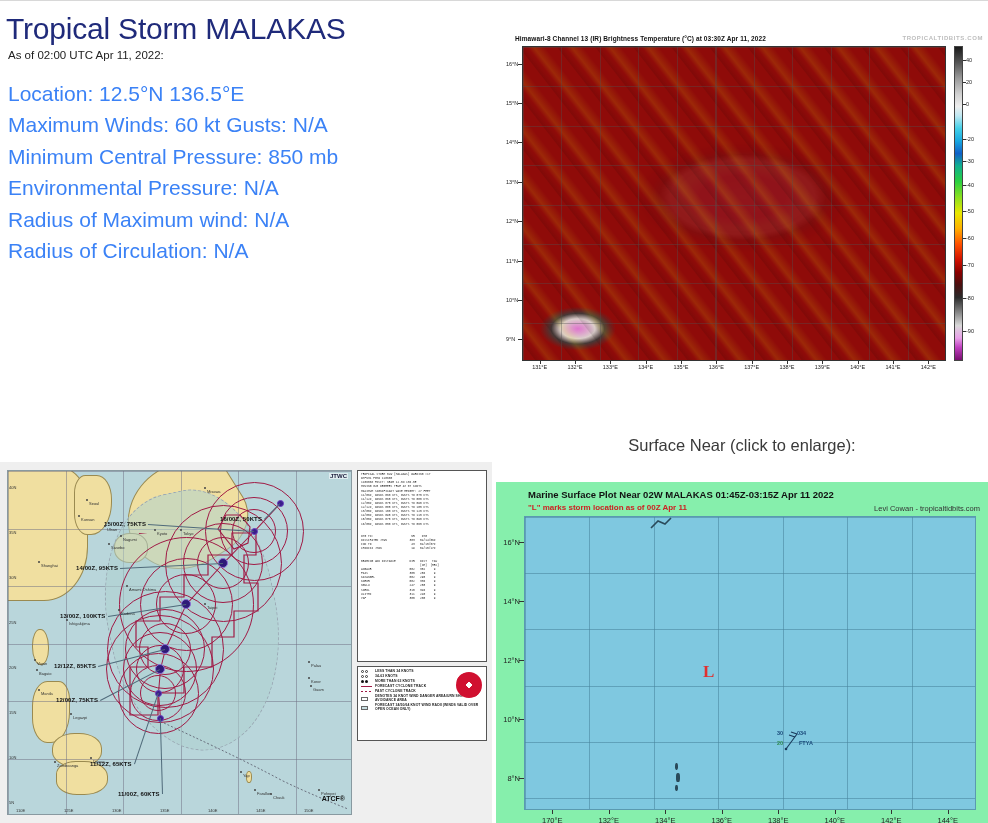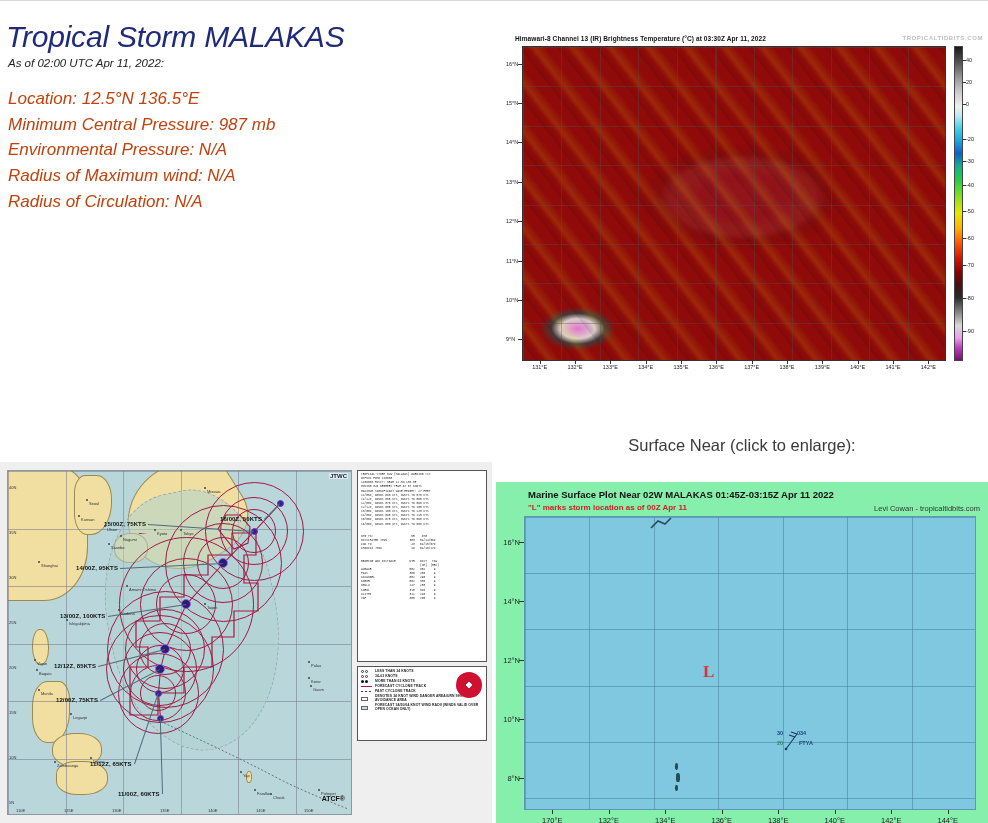--- a/index.html
+++ b/index.html
@@ -8,27 +8,27 @@
     width: 988px; height: 823px;
     background:#ffffff;
     font-family: "Liberation Sans", sans-serif;
     overflow:hidden;
     position:relative;
   }
   .page { position:relative; width:988px; height:823px; }
   .topline { position:absolute; top:0; left:0; width:988px; height:1px; background:#d8d8d8; }
 
   
-  .info { position:absolute; left:6px; top:20px; width:480px;font-style:italic; }
+  .info { position:absolute; left:6px; top:12px; width:480px; }
   .storm-title {
     font-size:30px; color:#1f2a7a; font-weight:400; line-height:1.1;
     margin:0 0 4px 0; letter-spacing:-0.2px;
   }
   .asof { font-size:11.5px; color:#222; margin:4px 0 18px 2px; }
-  .stat { font-size:17px; color:#c2410c; line-height:1.45; margin:0 0 1px 2px; }
+  .stat { font-size:21px; color:#3b82f6; line-height:1.45; margin:0 0 1px 2px; }
 
   
   .sect-head {
     position:absolute; font-size:16.5px; color:#3a3a3a; text-align:center;
     font-weight:400;
   }
   #sat-head { left:500px; top:2px; width:488px; }
   #fc-head  { left:0px;   top:436px; width:492px; }
   #sp-head  { left:496px; top:436px; width:492px; }
 
@@ -240,21 +240,22 @@
 </head>
 <body>
 
 <div class="page">
   <div class="topline"></div>
 
   <div class="info">
     <h1 class="storm-title">Tropical Storm MALAKAS</h1>
     <div class="asof">As of 02:00 UTC Apr 11, 2022:</div>
     <div class="stat">Location: 12.5°N 136.5°E</div>
-    <div class="stat">Minimum Central Pressure: 987 mb</div>
+    <div class="stat">Maximum Winds: 60 kt  Gusts: N/A</div>
+    <div class="stat">Minimum Central Pressure: 850 mb</div>
     <div class="stat">Environmental Pressure: N/A</div>
     <div class="stat">Radius of Maximum wind: N/A</div>
     <div class="stat">Radius of Circulation: N/A</div>
   </div>
 
   <div class="sect-head" id="sp-head">Surface Near (click to enlarge):</div>
 
   <div class="sat-panel">
     <div class="sat-title">Himawari-8 Channel 13 (IR) Brightness Temperature (°C) at 03:30Z Apr 11, 2022</div>
     <div class="sat-wm">TROPICALTIDBITS.COM</div>

